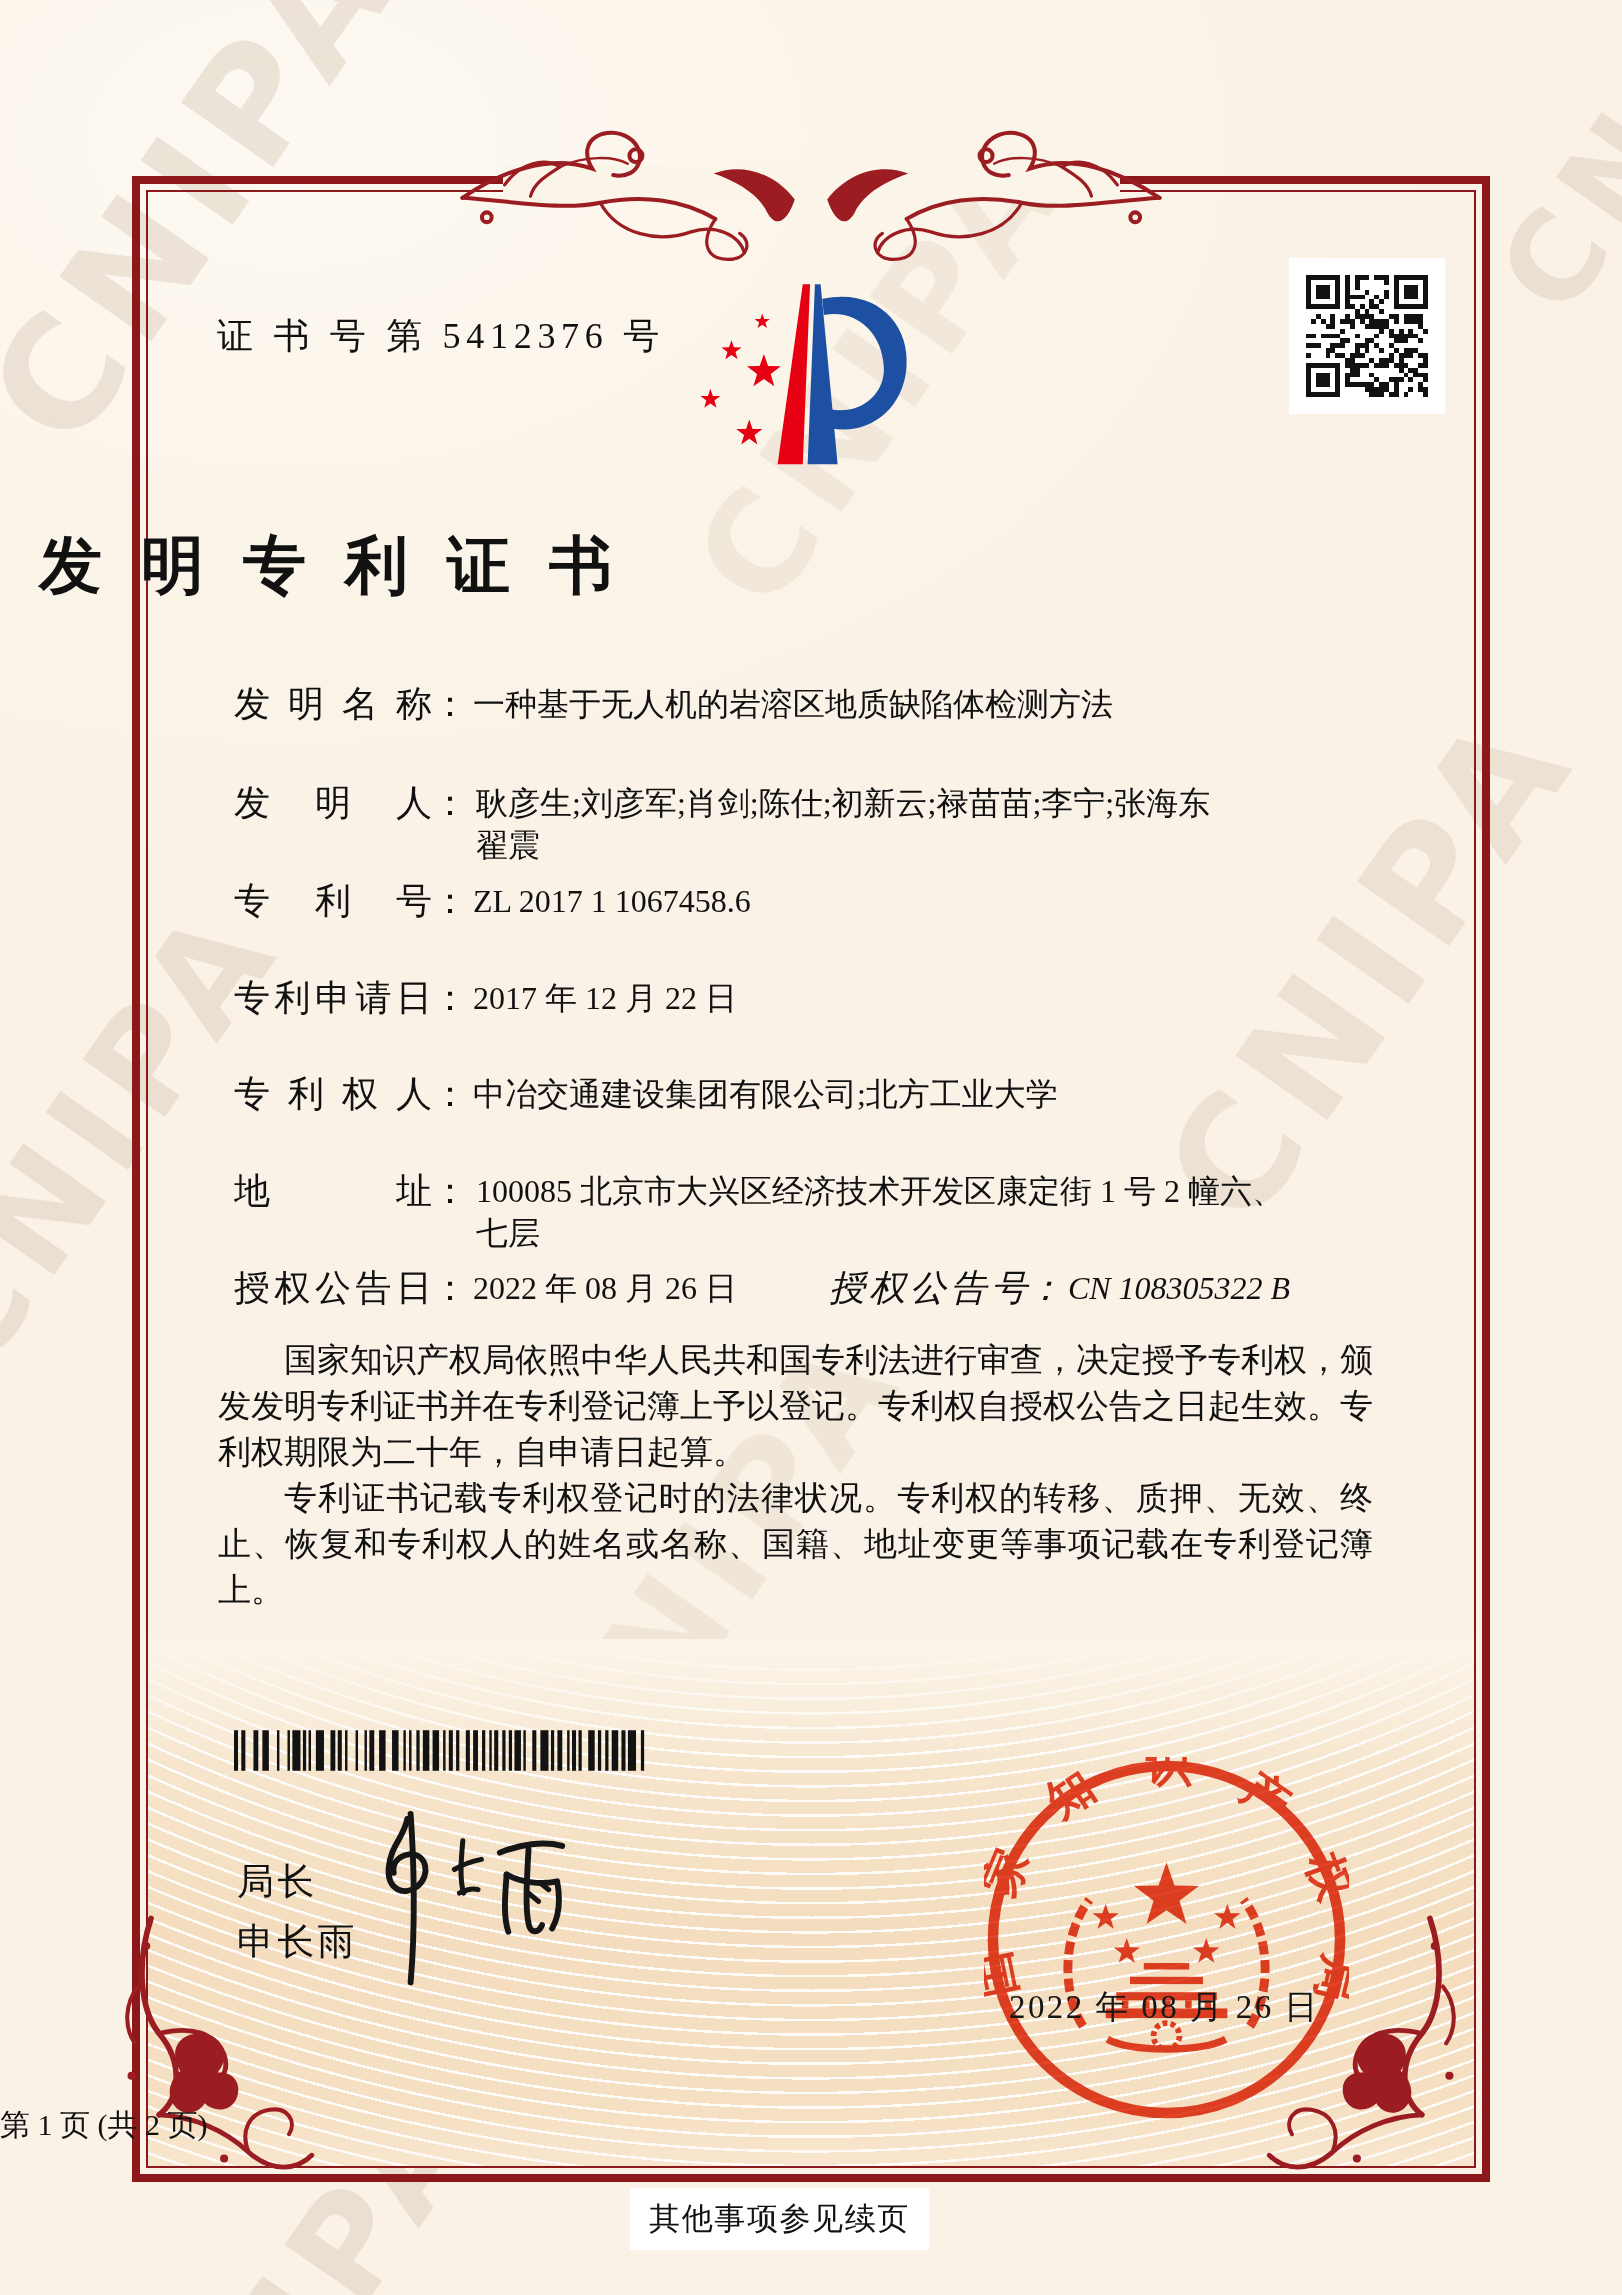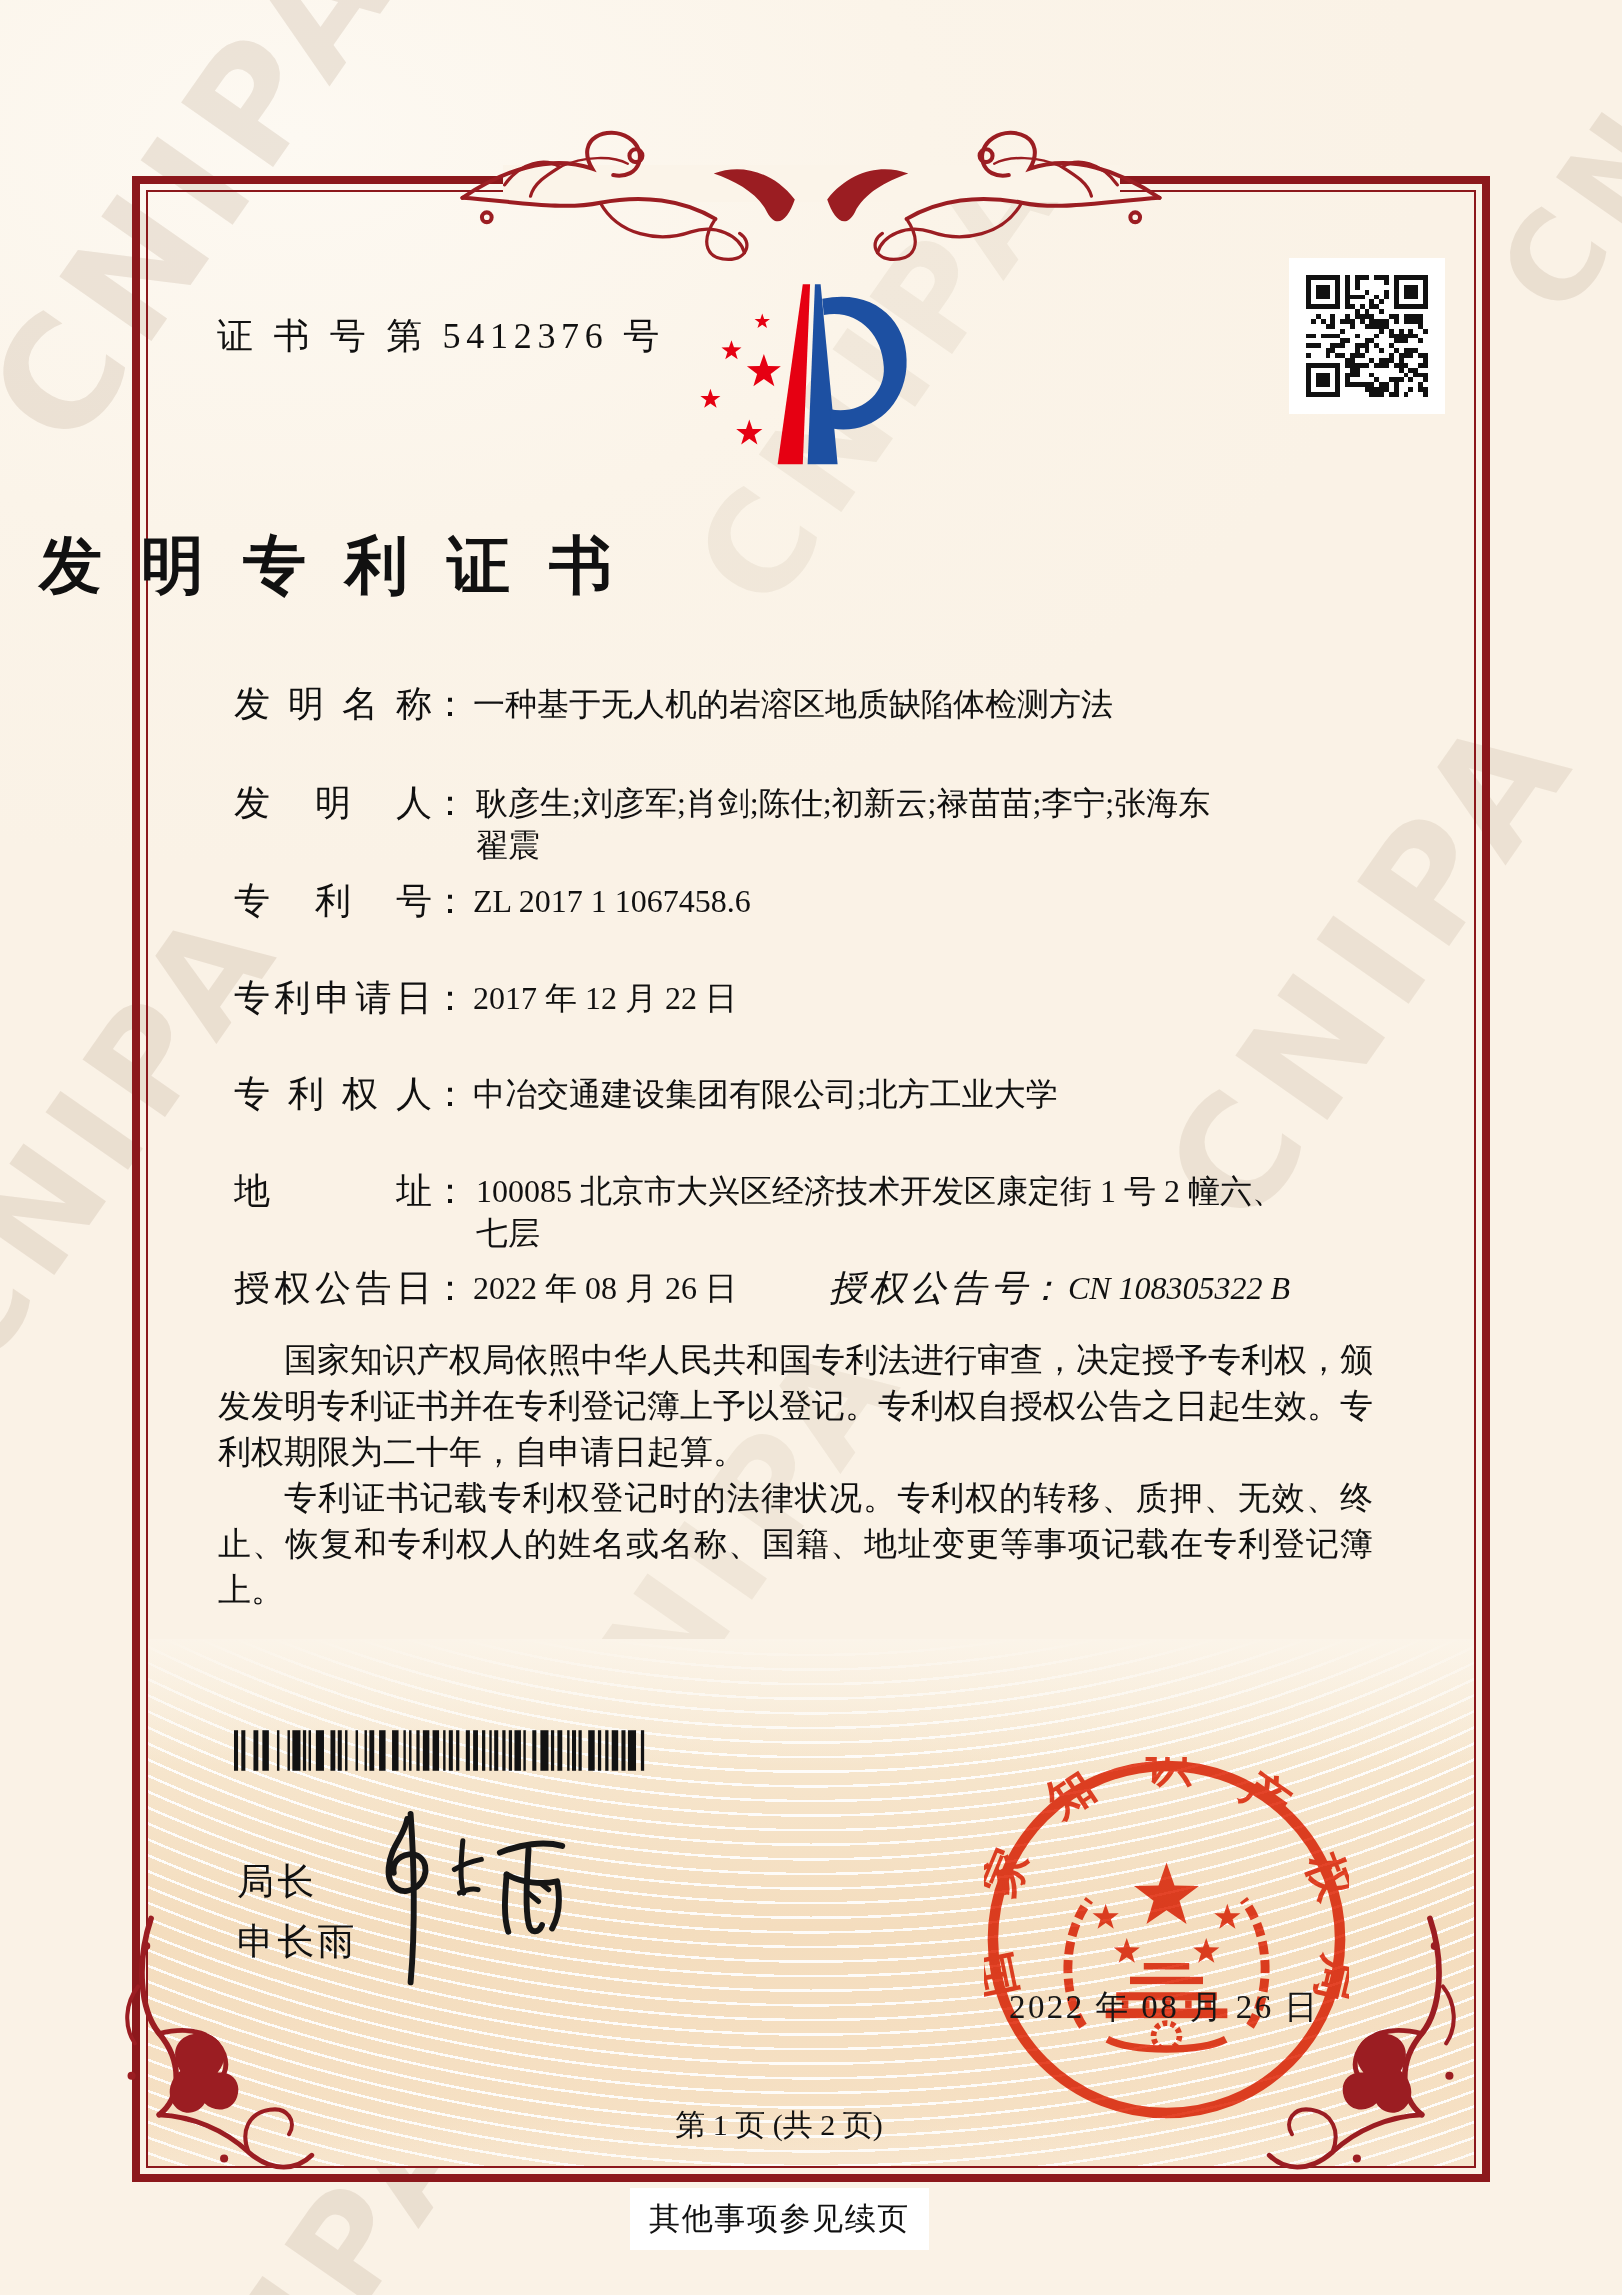--- a/index.html
+++ b/index.html
@@ -71,21 +71,21 @@
   }
   .body-text p{ margin:0; text-indent:2em; }
   
   .barcode{ position:absolute; left:234px; top:1730px; z-index:4; }
   .sig-title{ position:absolute; left:237px; top:1857px; font-size:37px; letter-spacing:3.2px; z-index:4; }
   .sig-name { position:absolute; left:237px; top:1917px; font-size:37px; letter-spacing:3.2px; z-index:4; }
   .signature{ position:absolute; left:355px; top:1808px; z-index:4; }
   .seal{ position:absolute; left:984px; top:1757px; z-index:5; opacity:0.95; mix-blend-mode:multiply;}
   .seal-date{ position:absolute; left:1009px; top:1985px; z-index:6; font-size:33px;
               letter-spacing:2.4px; color:#161616; }
-  .page-info{ position:absolute; left:0; top:2105px; width:1558px; text-align:center;
+  .page-info{ position:absolute; left:0; top:2105px; width:1558px; 
               font-size:30px; z-index:4; }
   .note-band{ position:absolute; left:630px; top:2188px; width:299px; height:62px;
               background:#ffffff; z-index:4; display:flex; align-items:center; justify-content:center;text-align:right;}
   .note-band span{ font-size:31px; letter-spacing:1.6px; }
 </style>
 </head>
 <body>
 
 <div class="page">
 

